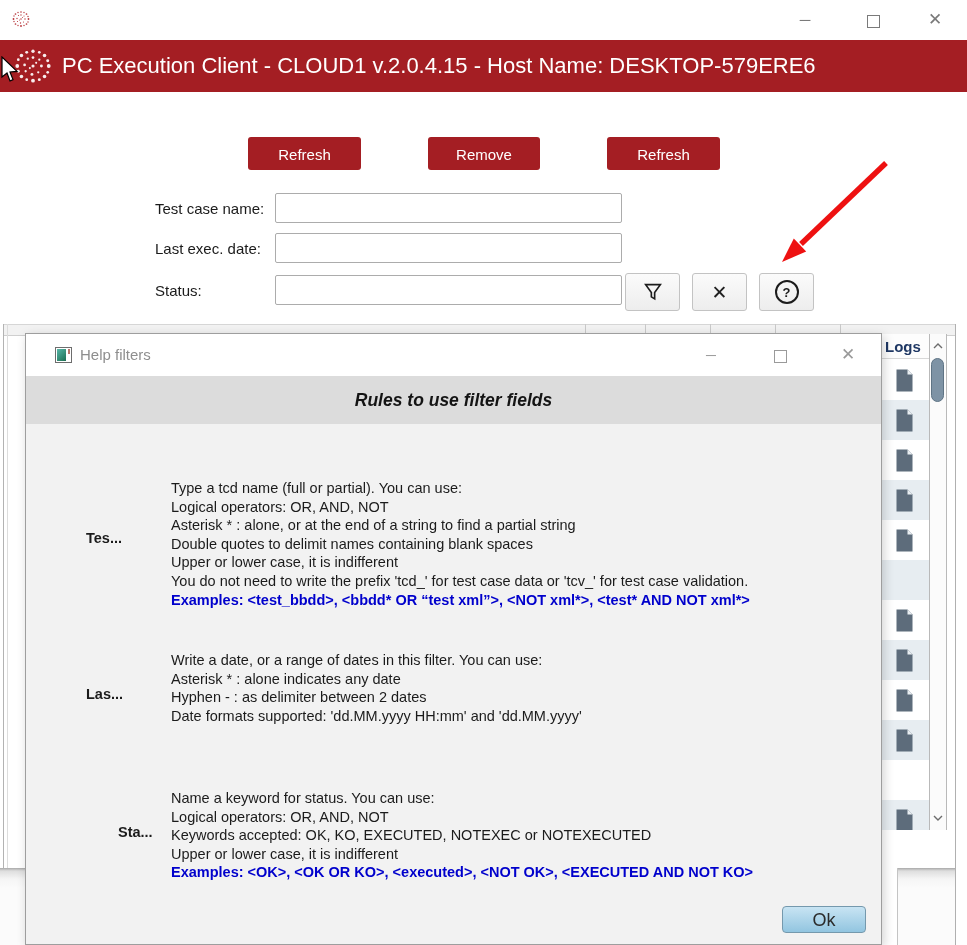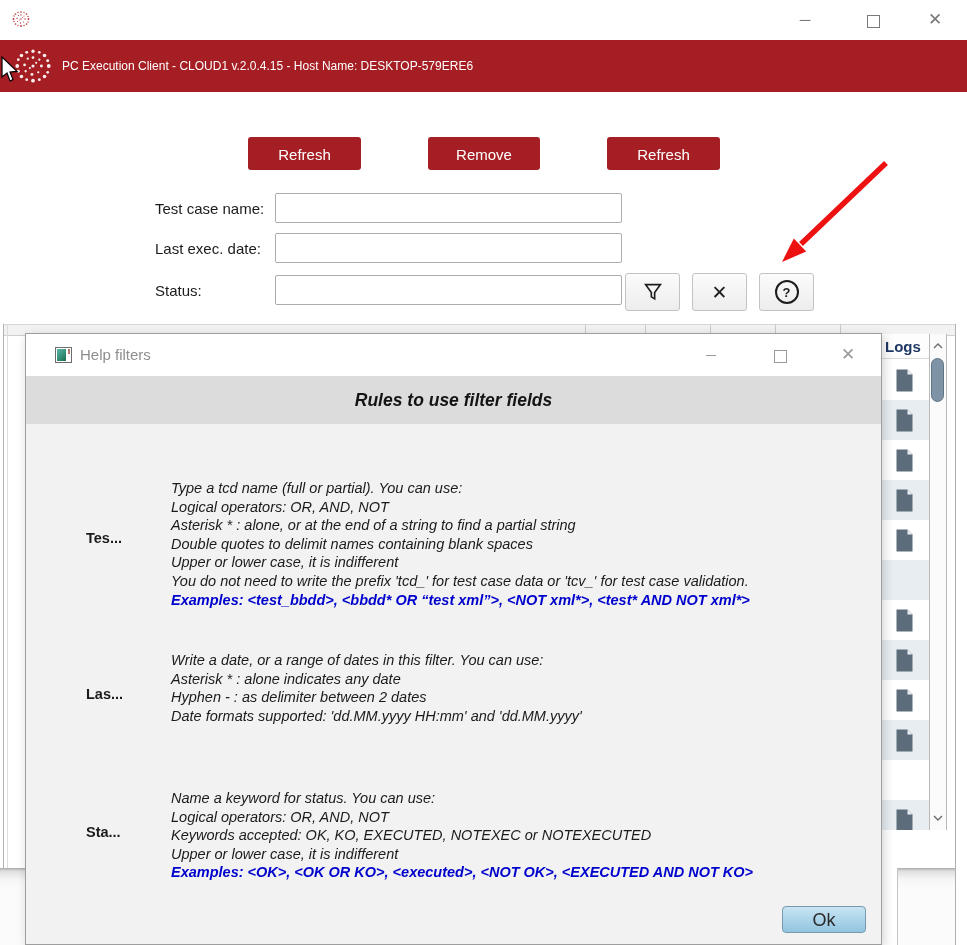--- a/index.html
+++ b/index.html
@@ -6,21 +6,21 @@
   #app{position:relative;width:967px;height:945px;overflow:hidden;background:#fff;
        font-family:"Liberation Sans",sans-serif;-webkit-font-smoothing:antialiased;}
   .abs{position:absolute;}
 
   
   .titlebar{left:0;top:0;width:967px;height:40px;background:#fff;}
   .win-ctrl{width:34px;height:26px;top:7px;color:#7a7a7a;font-size:15px;line-height:26px;
             text-align:center;cursor:default;}
   .maxbox{display:inline-block;width:11px;height:11px;border:1px solid #7a7a7a;vertical-align:middle;}
   .redbar{left:0;top:40px;width:967px;height:52px;background:#a41e23;}
-  .redbar-title{left:62px;top:0;height:52px;line-height:52px;color:#fff;font-size:12px;white-space:nowrap;}
+  .redbar-title{left:62px;top:0;height:52px;line-height:52px;color:#fff;font-size:22px;white-space:nowrap;}
 
   
   .red-btn{height:33px;background:#a41e23;color:#fff;border:none;border-radius:3px;
            font-family:"Liberation Sans",sans-serif;font-size:15px;text-align:center;line-height:33px;}
 
   
   .form-label{width:210px;text-align:left;font-size:15px;color:#1b1b1b;line-height:32px;}
   .form-input{width:333px;height:28px;background:#fff;border:1px solid #acacac;border-radius:2px;
               font-family:"Liberation Sans",sans-serif;font-size:14px;padding:0 6px;box-sizing:content-box;}
   .tool-btn{width:53px;height:36px;background:linear-gradient(#fbfbfb,#ededed);
@@ -58,21 +58,21 @@
   .dlg-icon{left:29px;top:13px;width:17px;height:16px;background:#fff;border:1px solid #6d6d6d;box-sizing:border-box;}
   .dlg-icon-inner{position:absolute;left:1px;top:1px;width:9px;height:12px;background:linear-gradient(135deg,#57b7a8,#1e6e52);}
   .dlg-icon-bar{position:absolute;right:1px;top:1px;width:2px;height:5px;background:#b9746a;}
   .dlg-title{left:54px;top:0;height:42px;line-height:42px;color:#8e8e8e;font-size:15px;}
   .dlg-ctrl{top:8px;width:34px;height:26px;color:#9a9a9a;font-size:14px;line-height:26px;text-align:center;}
   .dlg-maxbox{display:inline-block;width:11px;height:11px;border:1px solid #9a9a9a;vertical-align:middle;}
   .dlg-heading-band{left:0;top:42px;width:855px;height:48px;background:#dcdcdc;}
   .dlg-heading{width:100%;text-align:center;line-height:48px;font-size:17.5px;font-weight:bold;
                font-style:italic;color:#141414;}
   .hs-label{left:60px;width:80px;font-size:14.5px;font-weight:bold;color:#1b1b1b;}
-  .hs-lines{left:145px;width:706px;font-size:14.5px;color:#1b1b1b;line-height:18.6px;white-space:nowrap;font-style:italic;}
+  .hs-lines{left:145px;width:706px;font-size:14.5px;color:#1b1b1b;line-height:18.6px;white-space:nowrap;}
   .hs-examples{font-weight:bold;color:#0000cc;white-space:nowrap;}
   .ok-btn{left:756px;top:572px;width:84px;height:27px;background:linear-gradient(#c8e4f3,#92c5e0);
           border:1px solid #7599ad;border-radius:4px;font-family:"Liberation Sans",sans-serif;
           font-size:18px;color:#2b2b2b;line-height:25px;text-align:center;}
 
   
   .overlay{pointer-events:none;}
 </style>
 </head>
 <body>
@@ -327,21 +327,21 @@
     <div class="abs hs-label" style="top: 352px;">Las...</div>
     <div class="abs hs-lines" style="top: 317px;">
             <div>Write a date, or a range of dates in this filter. You can use:</div>
             <div>Asterisk * : alone indicates any date</div>
             <div>Hyphen - : as delimiter between 2 dates</div>
             <div>Date formats supported:  'dd.MM.yyyy HH:mm'  and  'dd.MM.yyyy'</div>
           </div>
   </div>
 
   <div>
-    <div class="abs hs-label" style="top: 490px;">Sta...</div>
+    <div class="abs hs-label" style="top: 490px; margin-left: 32px;">Sta...</div>
     <div class="abs hs-lines" style="top: 455px;">
             <div>Name a keyword for status. You can use:</div>
             <div>Logical operators: OR, AND, NOT</div>
             <div>Keywords accepted: OK, KO, EXECUTED, NOTEXEC or NOTEXECUTED</div>
             <div>Upper or lower case, it is indifferent</div>
             <div class="hs-examples">Examples: &lt;OK&gt;, &lt;OK OR KO&gt;, &lt;executed&gt;, &lt;NOT OK&gt;, &lt;EXECUTED AND NOT KO&gt;</div>
           </div>
   </div>
 </div>
 

